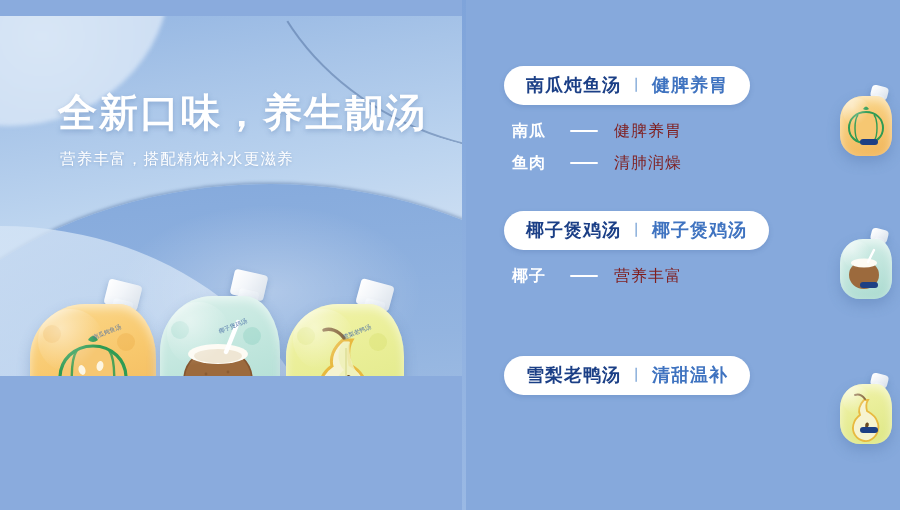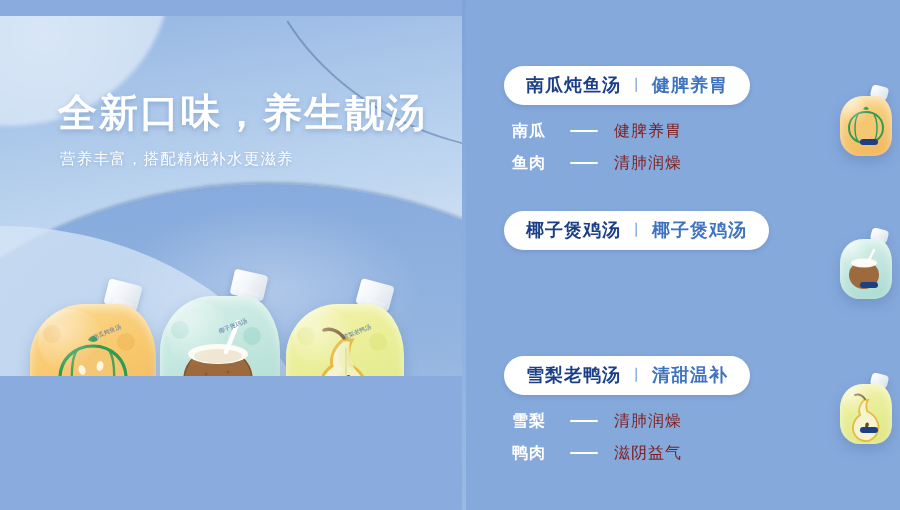--- a/index.html
+++ b/index.html
@@ -450,20 +450,25 @@
       </div>
     </div>
 
     <div class="card card-2">
       <div class="pill">
         <span class="pill-name">椰子煲鸡汤</span>
         <span class="pill-sep">丨</span>
         <span class="pill-benefit">椰子煲鸡汤</span>
       </div>
       <div class="rows">
+        <div class="row">
+          <span class="row-ing">椰子</span>
+          <span class="row-dash"></span>
+          <span class="row-benefit">营养丰富</span>
+        </div>
       </div>
       <div class="pouch sp sp2">
         <div class="pouch-cap"></div>
         <div class="pouch-neck"></div>
         <div class="pouch-body">
           <div class="pouch-sheen"></div>
           <svg width="52" height="60" viewBox="0 0 52 60">
             <ellipse cx="24" cy="36" rx="15" ry="14" fill="#9c6a3d"></ellipse>
             <ellipse cx="24" cy="24" rx="13" ry="4.5" fill="#fdfbf4"></ellipse>
             <path d="M28 23 L34 11" stroke="#ffffff" stroke-width="2.4" stroke-linecap="round" fill="none"></path>
@@ -472,32 +477,20 @@
         <div class="pouch-badge"></div>
       </div>
     </div>
 
     <div class="card card-3">
       <div class="pill">
         <span class="pill-name">雪梨老鸭汤</span>
         <span class="pill-sep">丨</span>
         <span class="pill-benefit">清甜温补</span>
       </div>
-      <div class="rows">
-        <div class="row">
-          <span class="row-ing">雪梨</span>
-          <span class="row-dash"></span>
-          <span class="row-benefit">清肺润燥</span>
-        </div>
-        <div class="row">
-          <span class="row-ing">鸭肉</span>
-          <span class="row-dash"></span>
-          <span class="row-benefit">滋阴益气</span>
-        </div>
-      </div>
       <div class="pouch sp sp3">
         <div class="pouch-cap"></div>
         <div class="pouch-neck"></div>
         <div class="pouch-body">
           <div class="pouch-sheen"></div>
           <svg width="52" height="60" viewBox="0 0 52 60">
             <path d="M24 16 C19 21 18 27 20 31 C13 36 11 45 15 51 C19 57 27 59 32 55 C38 51 40 43 37 37 C35 31 30 29 27 27 C26 23 26 19 28 16 Z" fill="#f6f3d0" stroke="#e8b93f" stroke-width="1.8"></path>
             <ellipse cx="27" cy="41" rx="1.8" ry="2.6" transform="rotate(14 27 41)" fill="#6b4a22"></ellipse>
             <path d="M25 15 C22 11 18 10 15 11" stroke="#7d5a2c" stroke-width="2" fill="none" stroke-linecap="round"></path>
           </svg>

